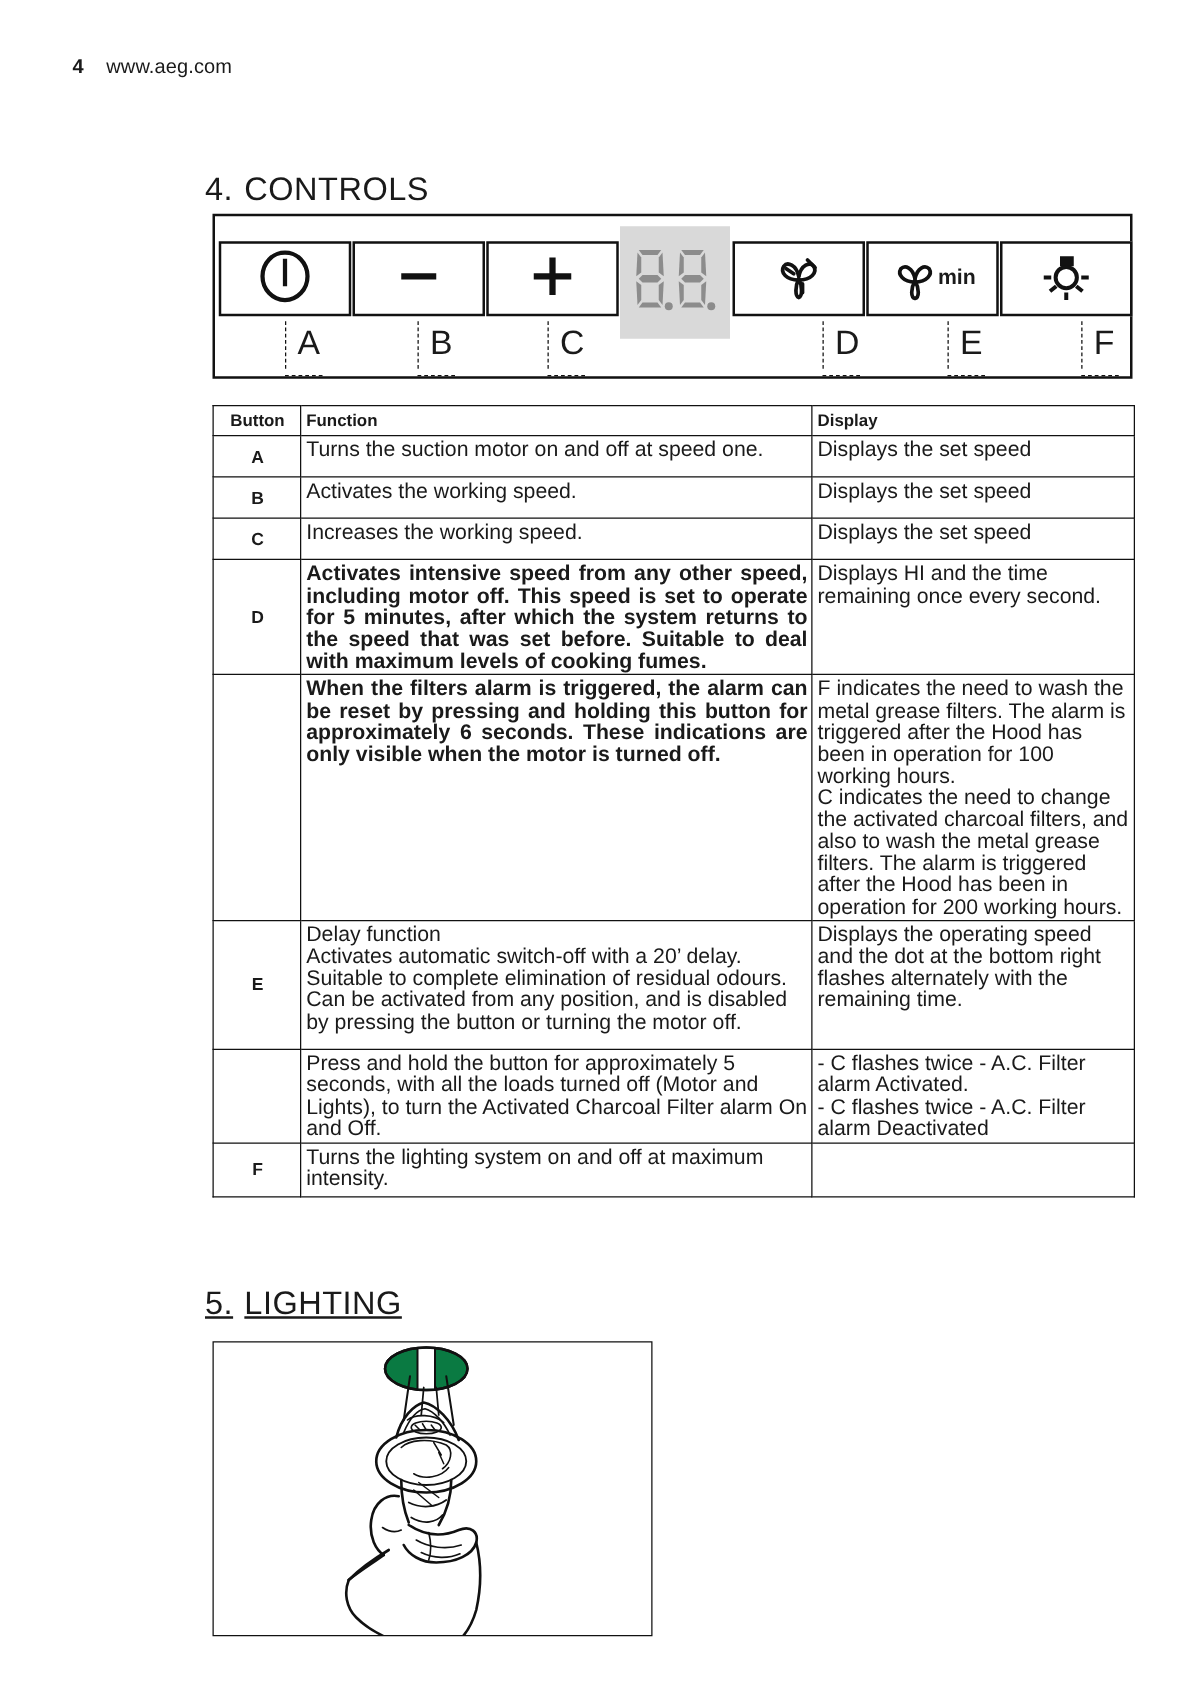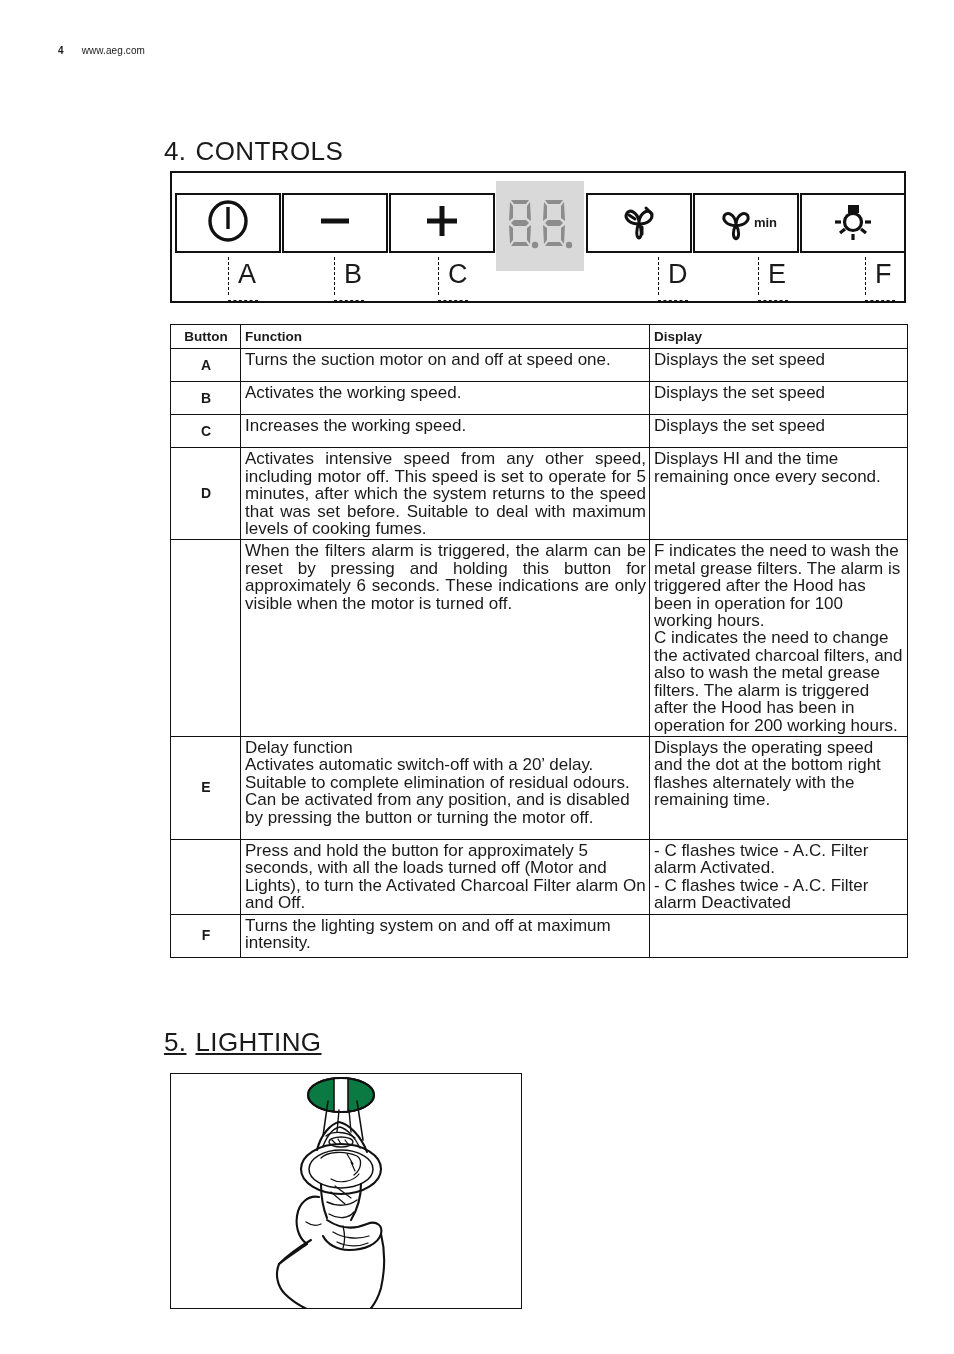--- a/index.html
+++ b/index.html
@@ -14,21 +14,21 @@
     font-family: "Liberation Sans", sans-serif;
     color: #1a1a1a;
     overflow: hidden;
   }
 
   
   .page-header {
     position: absolute;
     left: 58px;
     top: 45px;
-    font-size: 10px;
+    font-size: 16px;
     letter-spacing: 0.1px;
   }
   .page-header .pagenum {
     font-weight: bold;
     margin-right: 18px;
   }
 
   
   .section-heading {
     position: absolute;
@@ -157,21 +157,21 @@
   .col-func  { width: 409px; }
   .col-disp  { width: 258px; }
 
   td.btn-cell {
     text-align: center;
     vertical-align: middle;
     font-weight: bold;
     font-size: 14px;
   }
   th.btn-head { text-align: center; }
-  td.justify  { text-align: justify; }
+  td.justify  { text-align: justify; font-weight: bold; }
 
   .cellblock p { margin: 0; }
 
   
   .fig-box {
     position: absolute;
     left: 170px;
     top: 1073px;
     width: 352px;
     height: 236px;
@@ -264,21 +264,21 @@
     <div class="btn btn-e">
       <span style="display:flex;align-items:flex-end;">
         <svg width="42" height="46" viewBox="0 0 48 48">
           <g fill="none" stroke="#111" stroke-width="3.4" stroke-linecap="round">
             <path d="M24,27 C13,27 8,20 11,15 C15,11 22,14 24,24"></path>
             <path d="M24,24 C26,14 33,11 37,15 C40,20 35,27 24,27"></path>
             <path d="M24,26 C20,33 20,41 24,42 C28,41 28,33 24,26"></path>
           </g>
         </svg>
       </span>
-      <span style="font-size:13px;font-weight:bold;margin-left:-3px;margin-bottom:2px;">min</span>
+      <span style="font-size:17px;font-weight:bold;margin-left:-3px;margin-bottom:2px;">min</span>
     </div>
 
     <div class="btn btn-f">
       <span>
         <svg width="48" height="48" viewBox="0 0 48 48">
           <rect x="19" y="8" width="11" height="8" fill="#111"></rect>
           <circle cx="24" cy="25" r="8.5" fill="none" stroke="#111" stroke-width="3.2"></circle>
           <g stroke="#111" stroke-width="3.2" stroke-linecap="butt">
             <line x1="6" y1="25" x2="12" y2="25"></line>
             <line x1="36" y1="25" x2="42" y2="25"></line>

